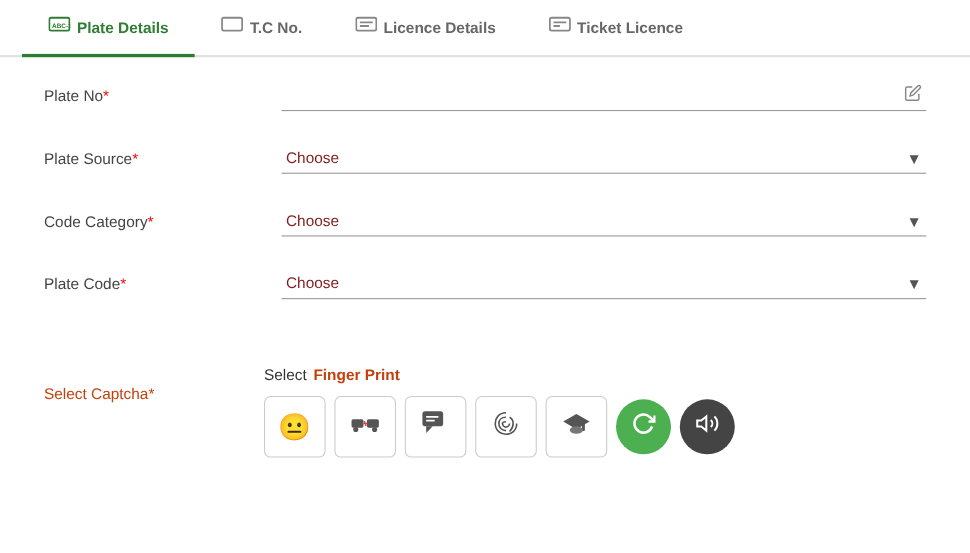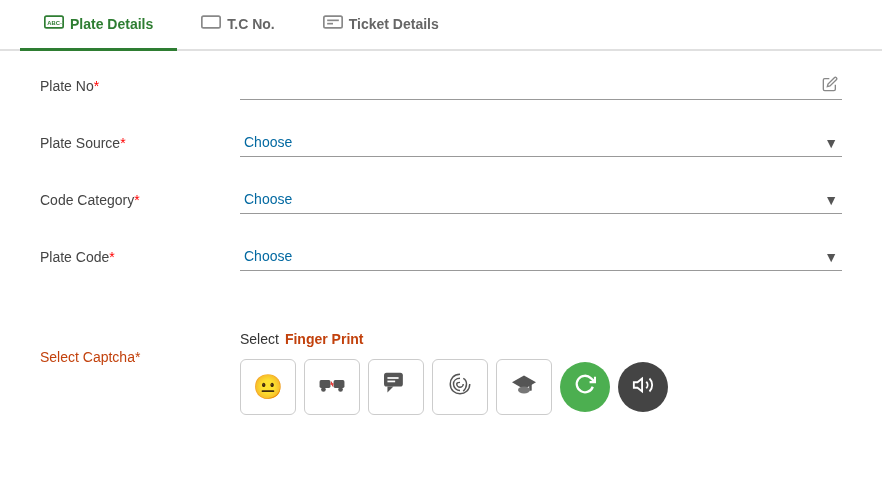--- a/index.html
+++ b/index.html
@@ -40,20 +40,21 @@
 
     
     .content {
       padding: 20px 40px;
     }
 
     .form-row {
       display: flex;
       align-items: center;
       margin-bottom: 28px;
+      gap: 16px;
     }
 
     .form-label {
       width: 200px;
       font-size: 14px;
       color: #444;
       flex-shrink: 0;
     }
     .form-label .required {
       color: red;
@@ -88,21 +89,21 @@
       cursor: pointer;
     }
 
     .select-field {
       width: 100%;
       border: none;
       border-bottom: 1.5px solid #999;
       padding: 6px 30px 6px 4px;
       font-size: 14px;
       outline: none;
-      color: #0369a1;
+      color: #7f1d1d;
       background: transparent;
       appearance: none;
       cursor: pointer;
     }
 
     .select-wrapper {
       position: relative;
     }
     .select-wrapper .chevron {
       position: absolute;
@@ -193,24 +194,34 @@
         <rect x="1" y="1" width="22" height="14" rx="2"></rect>
       </svg>
     </span>
     <span>T.C No.</span>
   </div>
   <div class="tab">
     <span class="tab-icon">
       <svg width="20" height="16" viewBox="0 0 24 16" fill="none" stroke="#888" stroke-width="2">
         <rect x="1" y="1" width="22" height="14" rx="2"></rect>
         <line x1="5" y1="6" x2="19" y2="6"></line>
+        <line x1="5" y1="10" x2="15" y2="10"></line>
+      </svg>
+    </span>
+    <span>Licence Details</span>
+  </div>
+  <div class="tab">
+    <span class="tab-icon">
+      <svg width="20" height="16" viewBox="0 0 24 16" fill="none" stroke="#888" stroke-width="2">
+        <rect x="1" y="1" width="22" height="14" rx="2"></rect>
+        <line x1="5" y1="6" x2="19" y2="6"></line>
         <line x1="5" y1="10" x2="12" y2="10"></line>
       </svg>
     </span>
-    <span>Ticket Details</span>
+    <span>Ticket Licence</span>
   </div>
 </div>
 
 <div class="content">
 
   <div class="form-row">
     <div class="form-label">
       <span>Plate No</span><span class="required">*</span>
     </div>
     <div class="form-control input-with-icon">

